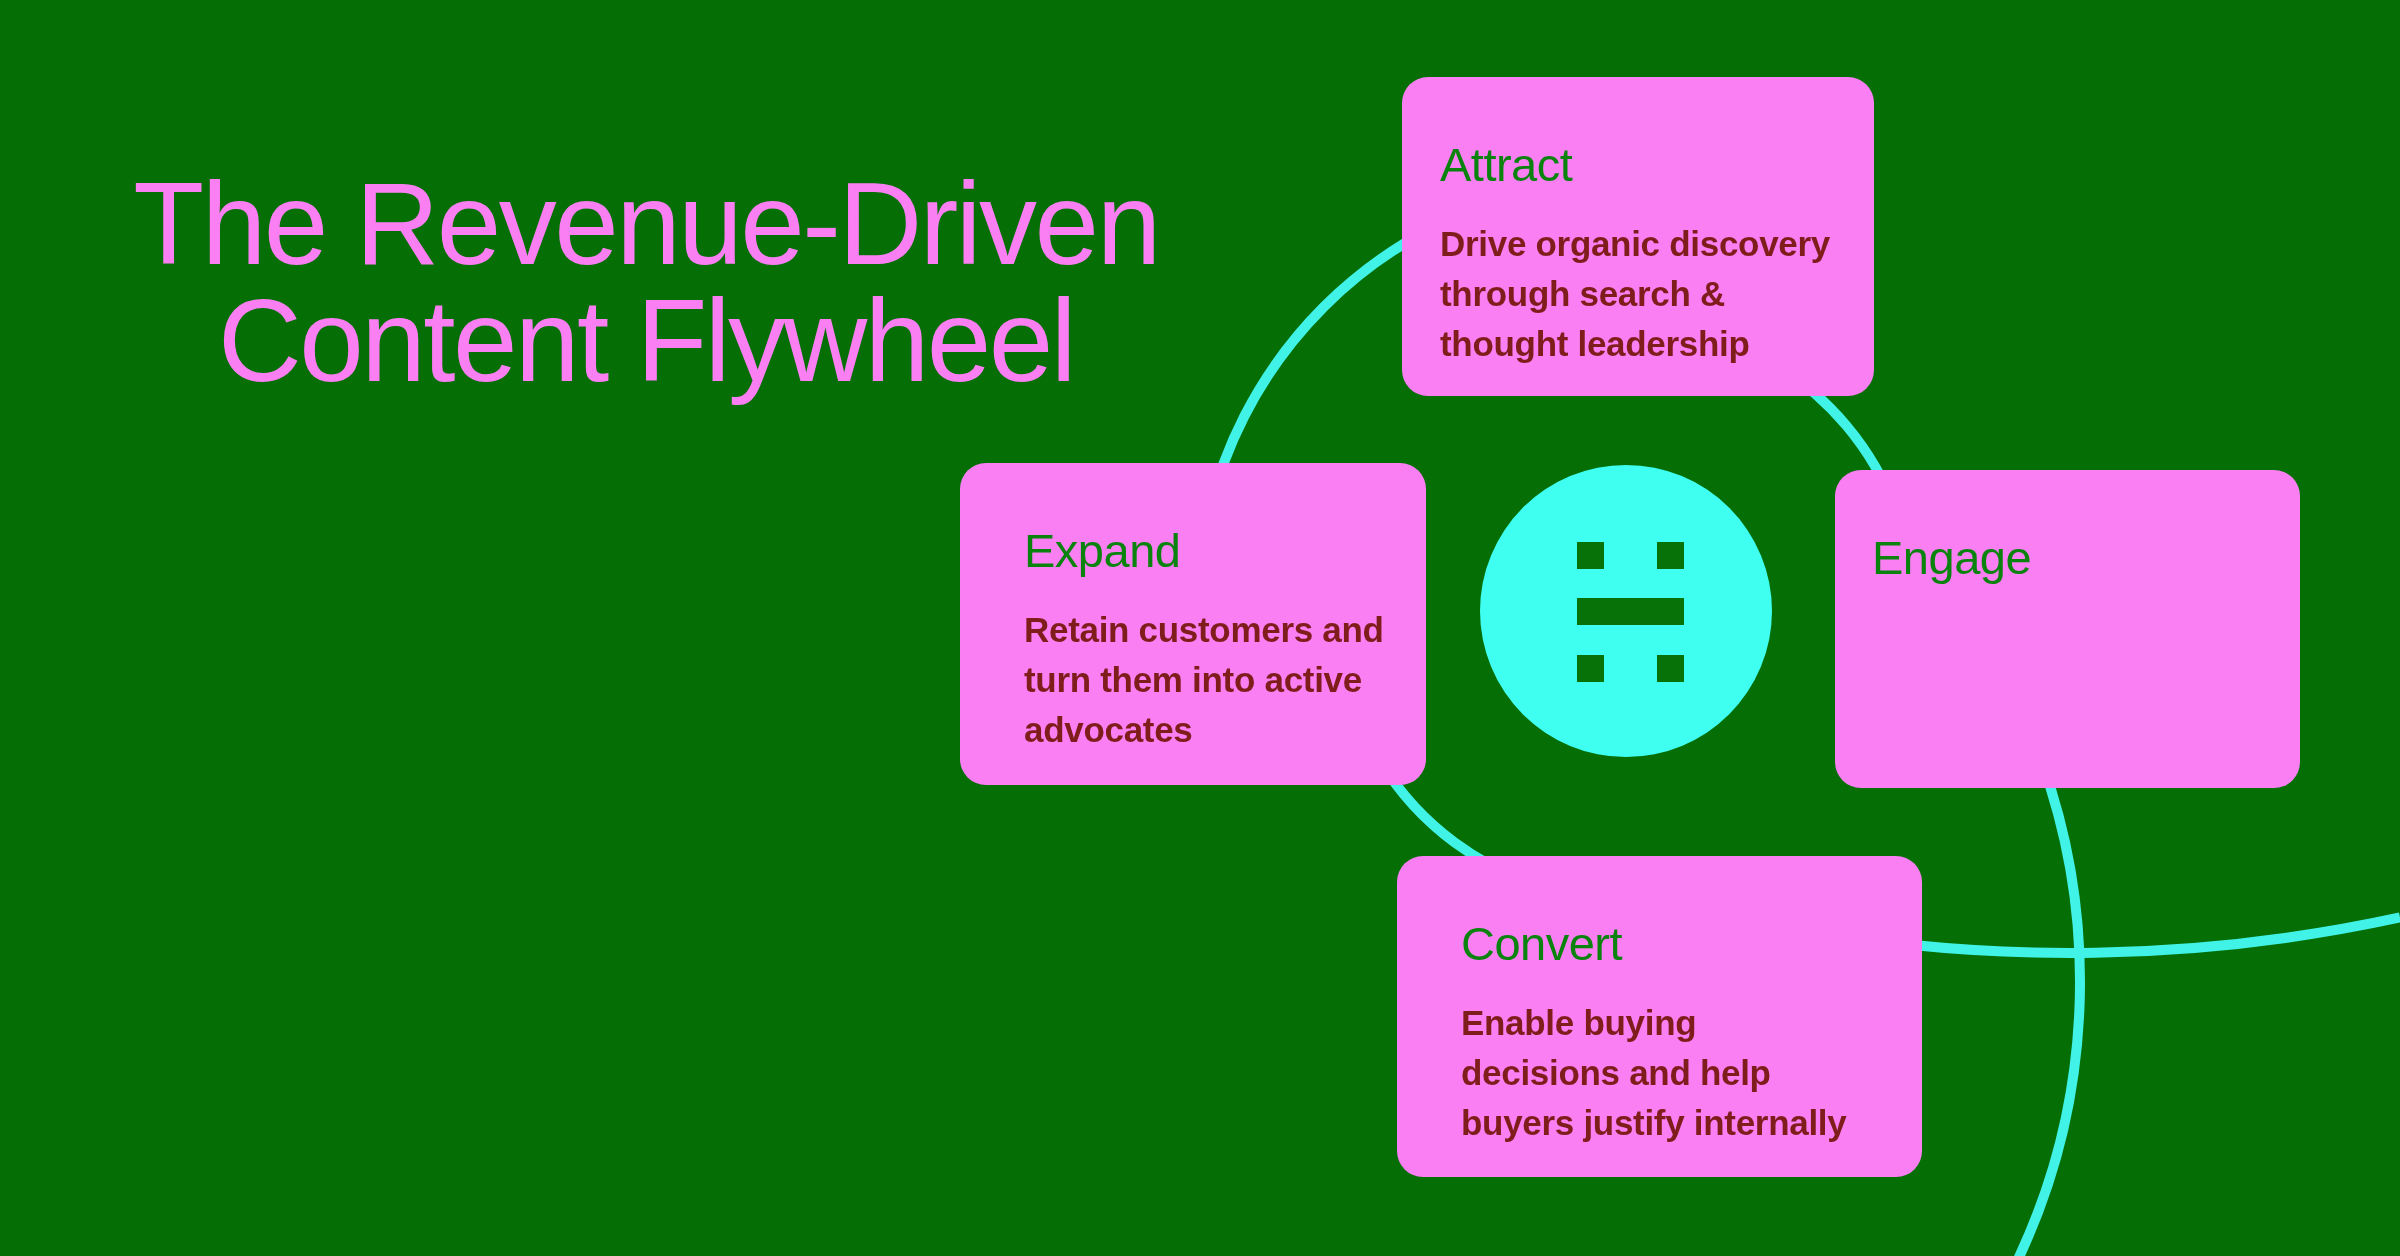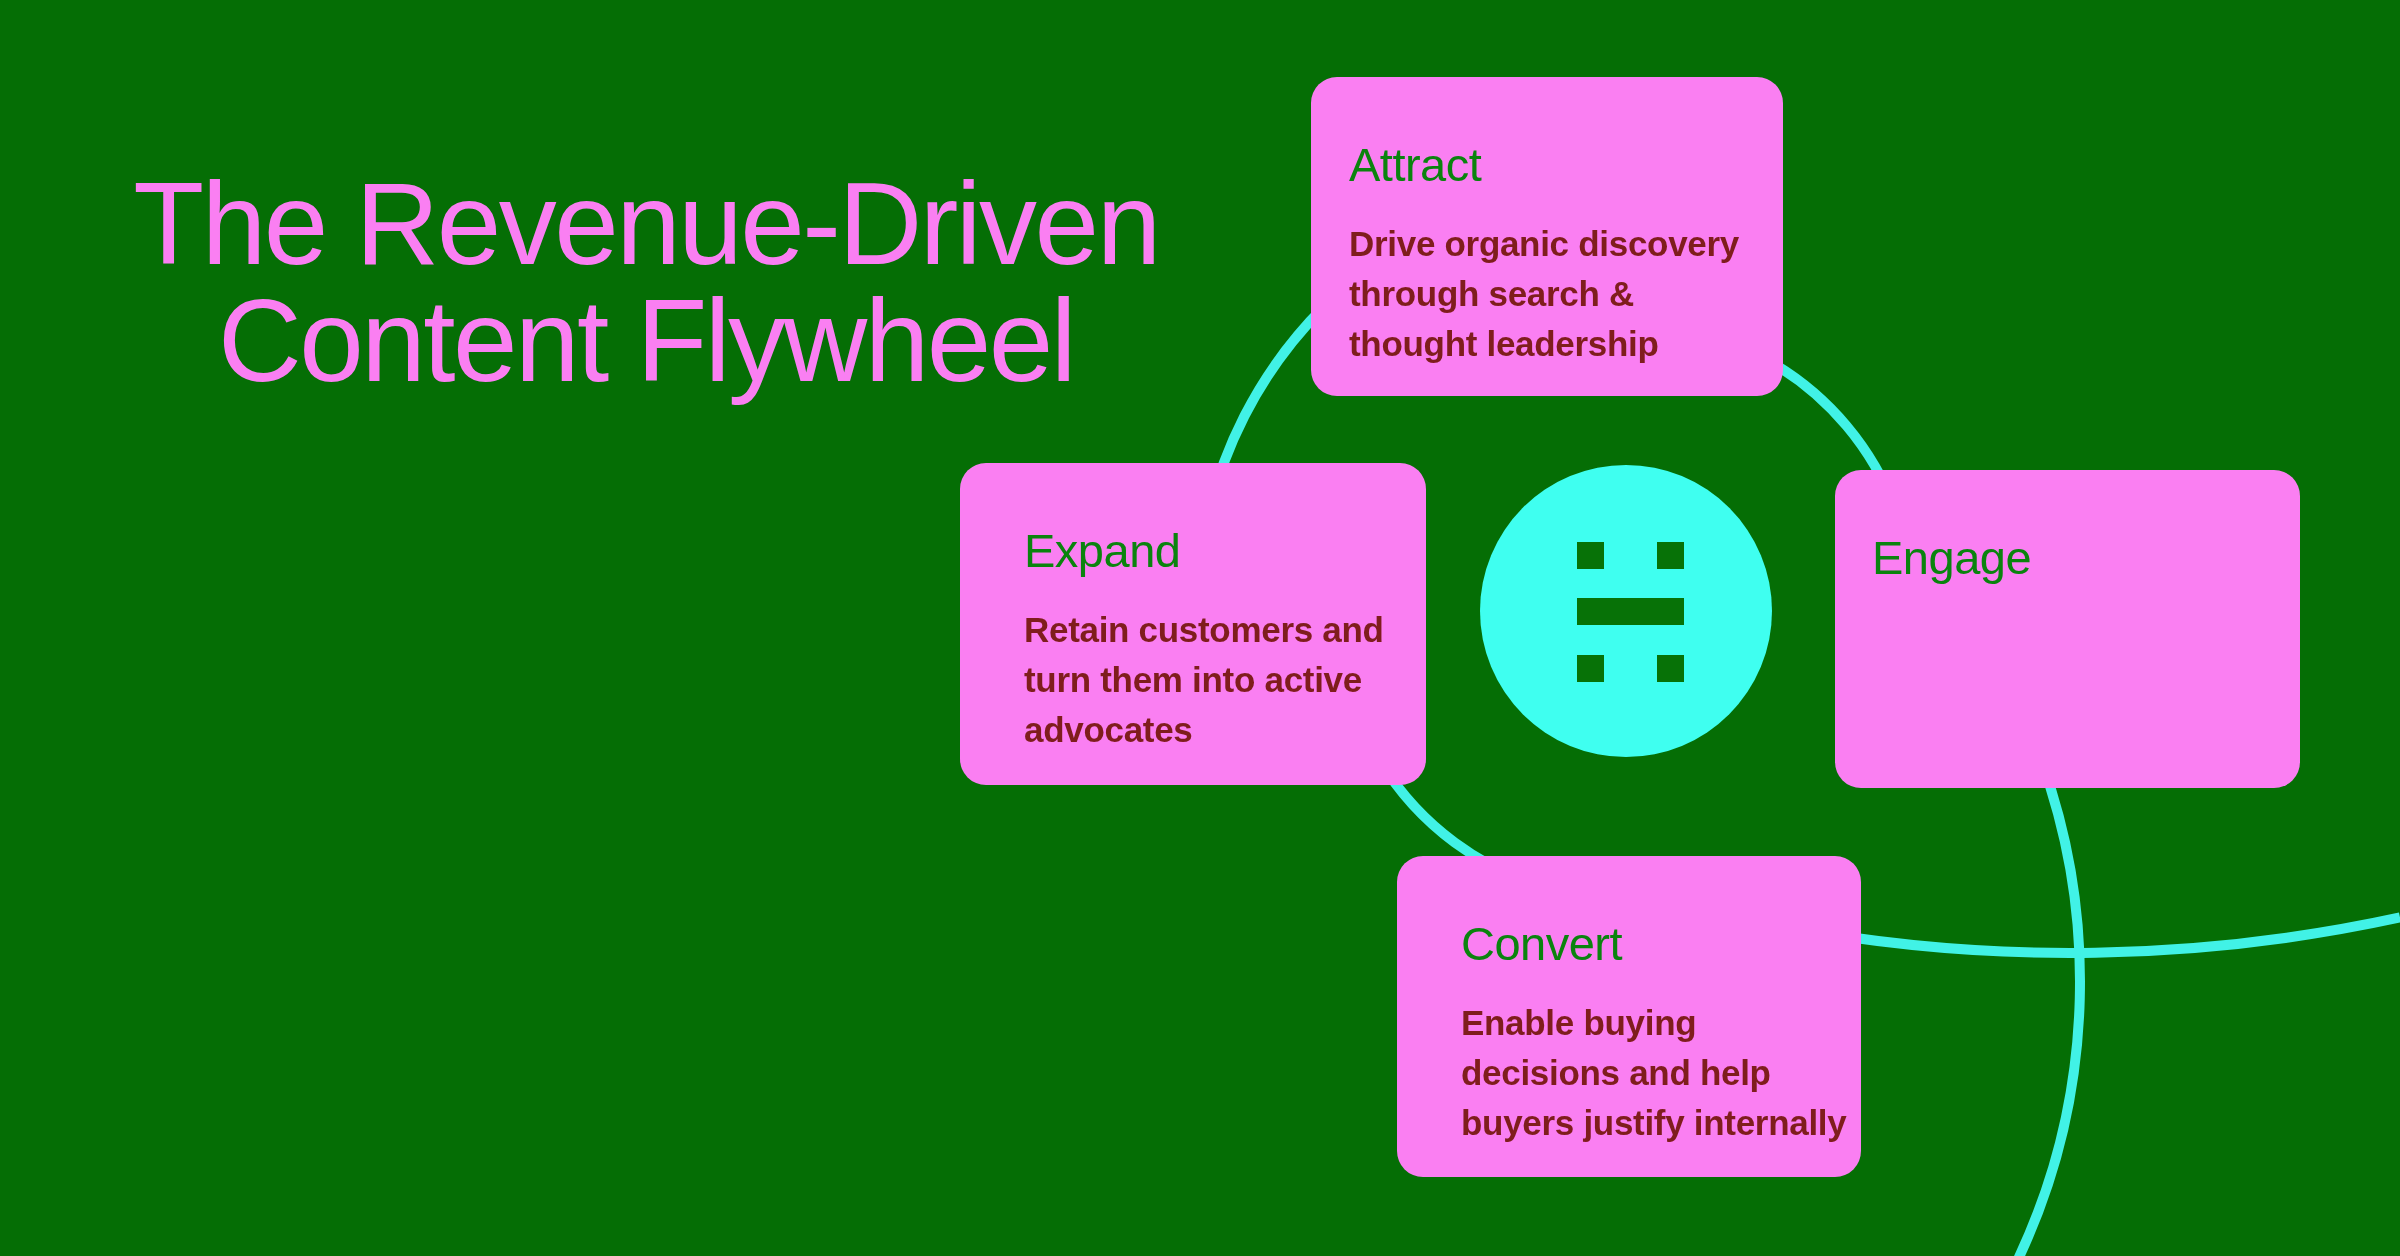--- a/index.html
+++ b/index.html
@@ -48,23 +48,23 @@
 
   
   .card {
     position: absolute;
     z-index: 2;
     background: #fa7ff2;
     border-radius: 26px;
     padding: 60px 48px 0 64px;
     box-sizing: border-box;
   }
-  .card-attract { left: 1311px; top: 77px;  width: 472px; height: 319px; padding-left: 38px; }
+  .card-attract { left: 1402px; top: 77px;  width: 472px; height: 319px; padding-left: 38px; }
   .card-engage  { left: 1835px; top: 470px; width: 465px; height: 318px; padding-left: 37px; }
-  .card-convert { left: 1397px; top: 856px; width: 464px; height: 321px; }
+  .card-convert { left: 1397px; top: 856px; width: 525px; height: 321px; }
   .card-expand  { left: 960px;  top: 463px; width: 466px; height: 322px; }
 
   .card-title {
     margin: 0 0 26px 0;
     font-size: 47px;
     line-height: 56px;
     font-weight: 400;
     letter-spacing: -0.5px;
     color: #0a830e;
   }

